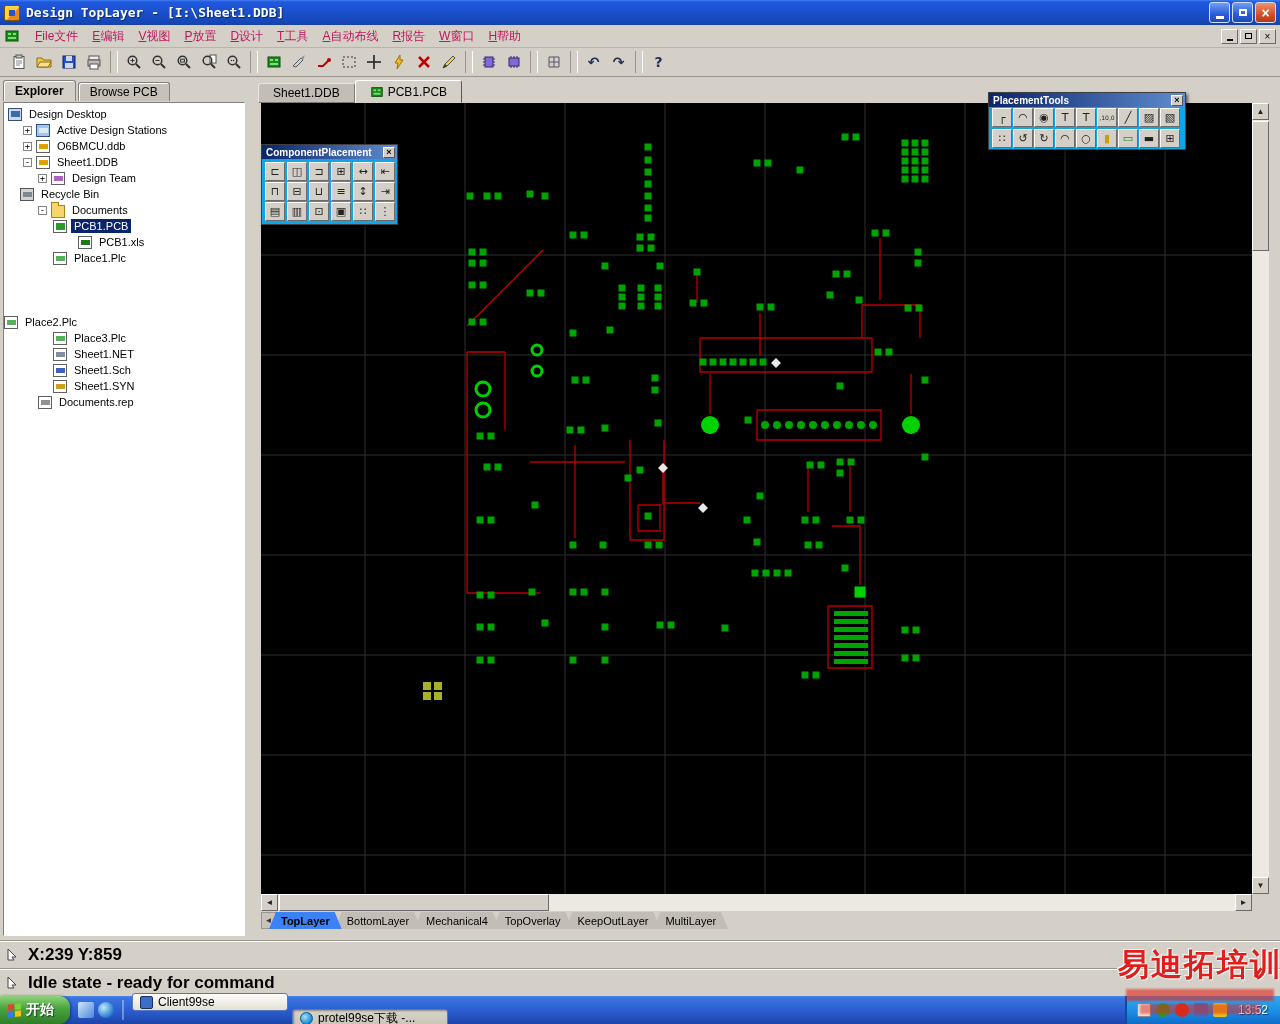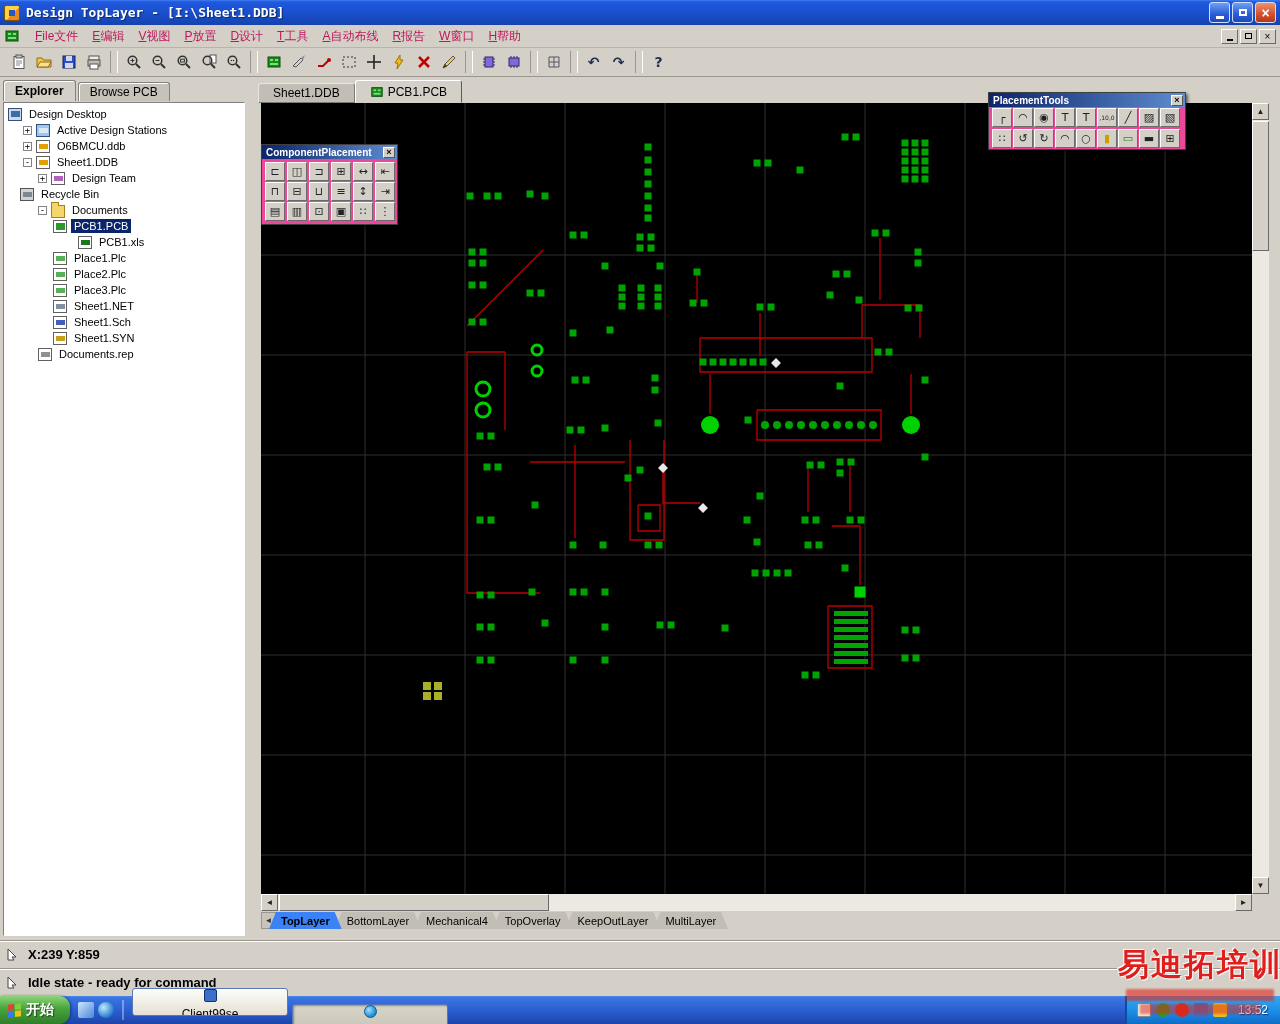--- a/index.html
+++ b/index.html
@@ -123,59 +123,59 @@
   .layerbar { position:absolute; left:261px; top:911px; width:1008px; height:22px; background:#D4D0C8;
     display:flex; align-items:flex-start; padding-top:1px; }
   .lnav { width:15px; height:17px; background:#c8c4bc; font-size:8px; color:#333;
     display:flex; align-items:center; justify-content:center; border:1px solid #9a968e; }
   .ltab { height:17px; padding:1px 12px 0; font-size:11px; color:#000; background:#c2beb6;
     clip-path:polygon(7px 0, calc(100% - 7px) 0, 100% 100%, 0 100%); margin-left:-7px;
     display:flex; align-items:center; }
   .ltab.active { background:#3b82f6; font-weight:bold; z-index:2; }
 
   
-  .float { position:absolute; background:#ec4899; border:1px solid #404040;
+  .float { position:absolute; background:#0ea5e9; border:1px solid #404040;
     box-shadow:2px 2px 3px rgba(0,0,0,.55); z-index:30; }
   .ftitle { height:14px; background:linear-gradient(90deg,#0a246a,#5f8cd0); color:#fff;
     font-size:10px; font-weight:bold; display:flex; align-items:center; padding:0 2px 0 4px;
     white-space:nowrap; }
   .fclose { margin-left:auto; width:12px; height:11px; background:#D4D0C8; border:1px solid;
     border-color:#fff #555 #555 #fff; font-size:9px; line-height:8px; text-align:center; color:#000; }
   .cpgrid { display:grid; grid-template-columns:repeat(6,21px); gap:1px; padding:3px; }
   .frow { display:flex; gap:1px; padding:1px 3px; }
   .fbtn { width:20px; height:19px; background:#D4D0C8; border:1px solid;
     border-color:#fff #6a6a6a #6a6a6a #fff; font-size:11px; color:#222; padding:0;
     display:flex; align-items:center; justify-content:center;
     font-family:"DejaVu Sans", sans-serif; }
   .fbtn.tiny { font-size:6px; letter-spacing:0; }
 
   
   .status { position:absolute; left:0; top:940px; width:1280px; height:56px; background:#D4D0C8; }
   .srow { height:28px; display:flex; align-items:center; padding-left:6px; gap:6px;
     border-top:1px solid #9a968e; box-shadow:inset 0 1px 0 #fff; font-weight:bold;
-    font-size:13px; color:#000; }
+    font-size:17px; color:#000; }
   .cursor-glyph svg { display:block; }
 
   
   .taskbar { position:absolute; left:0; top:996px; width:1280px; height:28px;
     background:linear-gradient(180deg,#4a86e8 0%,#3a74e0 8%,#2a5cd0 55%,#1c44a8 100%); display:flex; align-items:center; }
   .startbtn { height:28px; padding:0 16px 0 8px; border-radius:0 11px 11px 0;
     background:linear-gradient(180deg,#8ed47a 0%,#48a43c 45%,#2f7e2a 100%);
     display:flex; align-items:center; gap:5px; color:#fff; font-weight:bold; font-size:14px;
     text-shadow:1px 1px 1px #1a4a18; box-shadow:1px 0 3px rgba(0,0,0,.4); }
   .flag { display:grid; grid-template:6px 6px / 6px 6px; gap:1px; transform:skewY(-6deg); }
   .flag i:nth-child(1){background:#e8402a;} .flag i:nth-child(2){background:#7ad338;}
   .flag i:nth-child(3){background:#3a7ae8;} .flag i:nth-child(4){background:#f2c211;}
   .quick { display:flex; gap:4px; margin:0 8px; align-items:center; }
   .qbtn { width:16px; height:16px; border-radius:2px; }
   .qdiv { width:2px; height:20px; background:rgba(255,255,255,.35); margin-left:4px; }
   .tasks { display:flex; gap:4px; }
-  .task { height:28px; width:156px; margin-top:0; background:linear-gradient(#fdfdfb,#e4e0d4);
+  .task { height:18px; width:156px; margin-top:0; background:linear-gradient(#fdfdfb,#e4e0d4);
     border:1px solid #5a78b8; border-radius:3px; display:flex; align-items:center; gap:5px;
-    padding:0 7px; font-size:12px; color:#000; overflow:hidden; white-space:nowrap;flex-direction:column; }
+    padding:0 7px; font-size:12px; color:#000; overflow:hidden; white-space:nowrap; }
   .task.active { background:linear-gradient(#d8d4c8,#c8c4b8); box-shadow:inset 1px 1px 2px rgba(0,0,0,.35);margin-top:16px; }
   .task-ic { width:13px; height:13px; flex:none; border-radius:2px; }
   .ic-app { background:#3a6ec8; border:1px solid #16306a; }
   .ic-globe { background:radial-gradient(circle at 35% 35%, #9fe0ff, #1a8ad0 70%); border:1px solid #0a5a90; border-radius:50%; }
   .tray { margin-left:auto; height:28px; display:flex; align-items:center; gap:5px; padding:0 12px 0 10px;
     background:linear-gradient(180deg,#35a8f0 0%,#1e90e8 50%,#0f6cc8 100%); border-left:2px solid #0a4f9a; }
   .trayicon { width:14px; height:14px; border-radius:2px; }
   .clock { color:#fff; font-size:12px; margin-left:6px; text-shadow:1px 1px 1px #0a3a70; }
 
   
@@ -447,21 +447,21 @@
             <i></i>
           </span>
           <span class="tlabel">PCB1.xls</span>
         </div>
         <div class="trow" style="padding-left: 49px;">
           <span class="tic tic-plc">
             <i></i>
           </span>
           <span class="tlabel">Place1.Plc</span>
         </div>
-        <div class="trow" style="padding-left: 49px;">
+        <div class="trow" style=" margin-top: 48px;">
           <span class="tic tic-plc">
             <i></i>
           </span>
           <span class="tlabel">Place2.Plc</span>
         </div>
         <div class="trow" style="padding-left: 49px;">
           <span class="tic tic-plc">
             <i></i>
           </span>
           <span class="tlabel">Place3.Plc</span>

